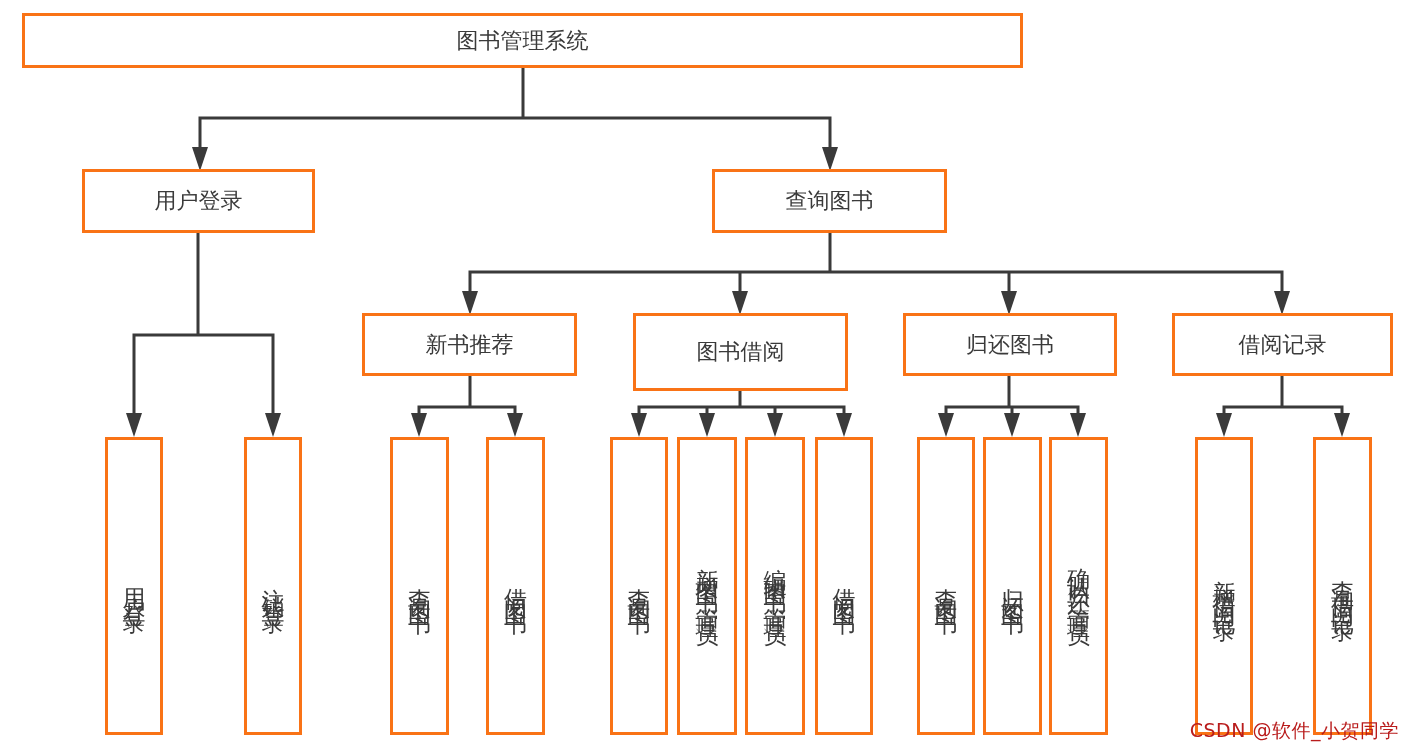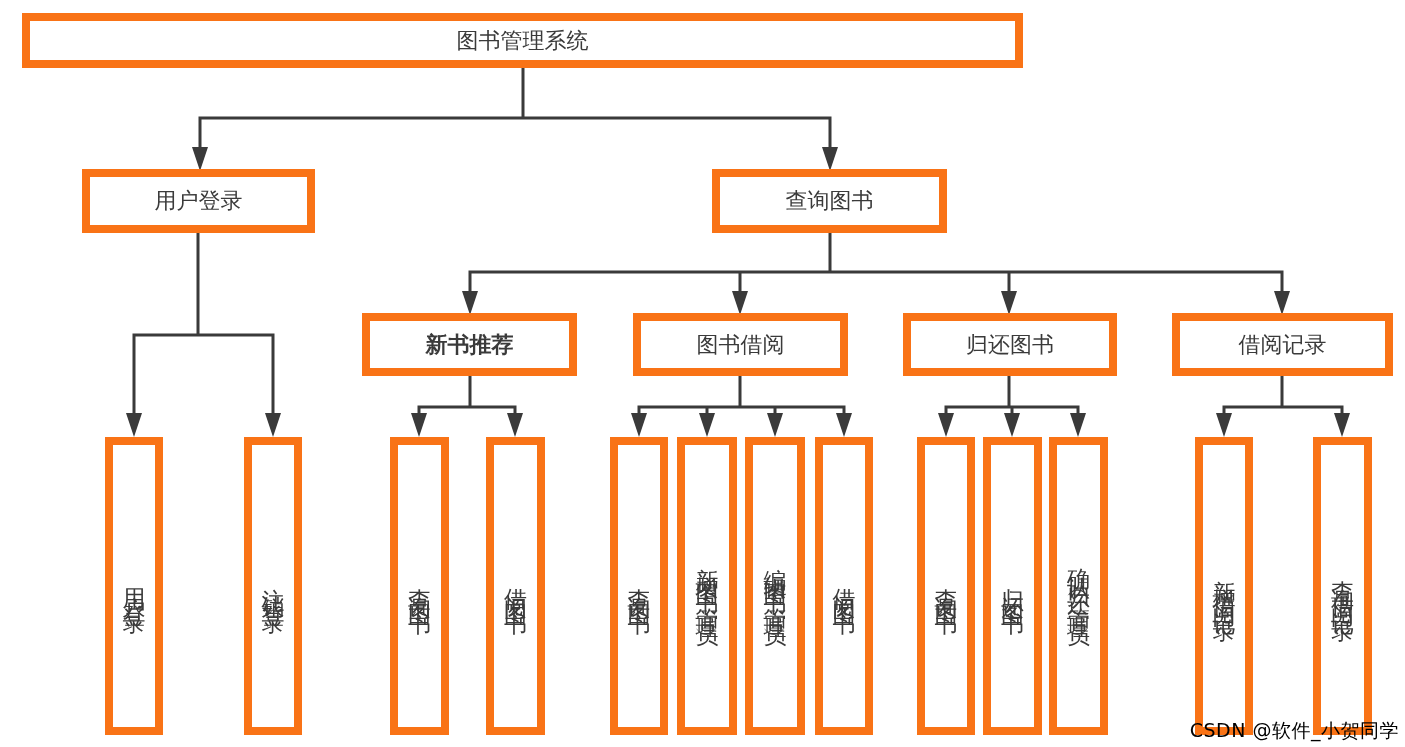--- a/index.html
+++ b/index.html
@@ -8,21 +8,21 @@
     background: #ffffff;
     font-family: "DejaVu Sans", "Liberation Sans", sans-serif;
     overflow: hidden;
   }
   .stage { position: relative; width: 1405px; height: 747px; background: #ffffff; }
   .connectors { position: absolute; left: 0; top: 0; z-index: 1; }
   .box {
     position: absolute;
     box-sizing: border-box;
     background: #ffffff;
-    border: 8px solid #f97316;
+    border: 3px solid #f97316;
     display: flex;
     align-items: center;
     justify-content: center;
     font-size: 22px;
     color: #3a3a3a;
     z-index: 2;
     white-space: nowrap;
   }
   .vbox {
     writing-mode: vertical-rl;
@@ -30,21 +30,21 @@
     font-size: 23px;
     letter-spacing: 8px;
     line-height: 1;
     white-space: normal;
   }
   .watermark {
     position: absolute;
     right: 6px;
     bottom: 3px;
     font-size: 19px;
-    color: #000000;
+    color: #b91c1c;
     letter-spacing: 0.5px;
     z-index: 5;
   }
 </style>
 </head>
 <body>
 
 <div class="stage">
 
   <svg class="connectors" width="1405" height="747" viewBox="0 0 1405 747">
@@ -73,22 +73,22 @@
                M1070 413 L1086 413 L1078 437 Z M1216 413 L1232 413 L1224 437 Z
                M1334 413 L1350 413 L1342 437 Z"></path>
     </g>
   </svg>
 
   <div class="box" style="left:22px; top:13px; width:1001px; height:55px;">图书管理系统</div>
 
   <div class="box" style="left:82px; top:169px; width:233px; height:64px;">用户登录</div>
   <div class="box" style="left:712px; top:169px; width:235px; height:64px;">查询图书</div>
 
-  <div class="box" style="left:362px; top:313px; width:215px; height:63px;font-weight:bold;">新书推荐</div>
-  <div class="box" style="left:633px; top:313px; width:215px; height:63px;">图书借阅</div>
+  <div class="box" style="left:362px; top:313px; width:215px; height:63px;">新书推荐</div>
+  <div class="box" style="left:633px; top:313px; width:215px; height:78px;">图书借阅</div>
   <div class="box" style="left:903px; top:313px; width:214px; height:63px;">归还图书</div>
   <div class="box" style="left:1172px; top:313px; width:221px; height:63px;">借阅记录</div>
 
   <div class="box vbox" style="left:105px; top:437px; width:58px; height:298px;">用户登录</div>
   <div class="box vbox" style="left:244px; top:437px; width:58px; height:298px;">注销登录</div>
 
   <div class="box vbox" style="left:390px; top:437px; width:59px; height:298px;">查询图书</div>
   <div class="box vbox" style="left:486px; top:437px; width:59px; height:298px;">借阅图书</div>
 
   <div class="box vbox" style="left:610px; top:437px; width:58px; height:298px;">查询图书</div>

